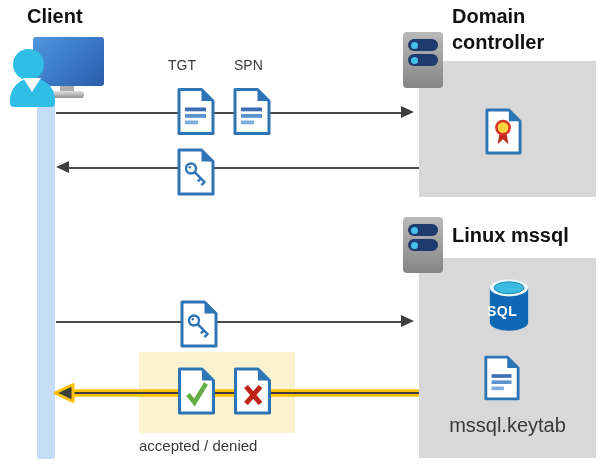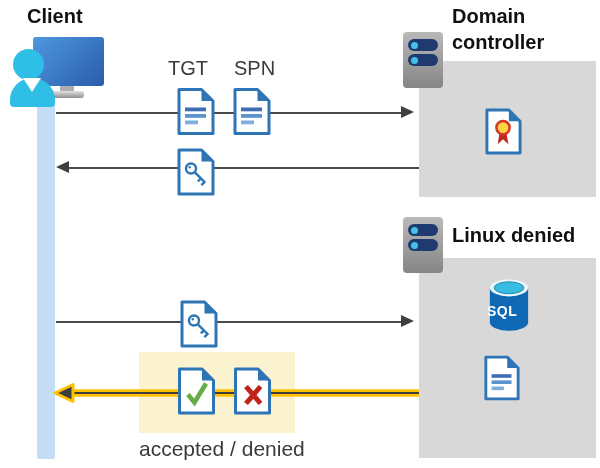--- a/index.html
+++ b/index.html
@@ -3,21 +3,21 @@
 <meta charset="utf-8">
 <style>
   html,body{margin:0;padding:0;background:#fff;}
   #canvas{
     position:relative;width:600px;height:468px;background:#ffffff;overflow:hidden;
     font-family:"Liberation Sans","DejaVu Sans",sans-serif;color:#1a1a1a;
   }
   .abs{position:absolute;}
   
   .h-bold{font-weight:bold;font-size:20px;line-height:26px;color:#111;}
-  .small-label{font-size:20px;color:#3a3a3a;}
+  .small-label{font-size:14px;color:#3a3a3a;}
   .caption{font-size:20px;color:#3a3a3a;}
   
   .monitor{left:33px;top:37px;width:71px;height:49px;border-radius:3px;
     background:linear-gradient(135deg,#4e97dd 0%,#3a77c4 55%,#2a5ca8 100%);z-index:3;}
   .monitor-neck{left:60px;top:84px;width:14px;height:9px;background:#aeaeae;z-index:2;}
   .monitor-base{left:50px;top:91px;width:34px;height:7px;border-radius:3px;
     background:linear-gradient(180deg,#e2e2e2,#8f8f8f);z-index:2;}
   .person-head{left:13px;top:49px;width:31px;height:31px;border-radius:50%;background:#2fbee5;z-index:4;}
   .person-body{left:10px;top:78px;width:45px;height:29px;background:#2fbee5;
     border-radius:22px 22px 4px 4px;z-index:4;}
@@ -42,21 +42,21 @@
     border-right:13px solid #3f3f3f;z-index:2;}
   
   .doc{z-index:5;}
   .doc svg{display:block;}
   .highlight-box{left:139px;top:352px;width:156px;height:81px;background:#fbf3cf;z-index:1;}
   .yellow-arrow{left:52px;top:380px;z-index:2;}
   .sql-icon{left:487px;top:277px;z-index:4;}
   .sql-text{left:487px;top:303px;width:44px;text-align:left;font-size:14px;font-weight:bold;
     color:#ffffff;z-index:5;letter-spacing:0.5px;}
   .keytab-label{left:419px;top:414px;width:177px;text-align:center;z-index:4;}
-  .result-label{left:139px;top:437px;font-size:21px;color:#3a3a3a;z-index:4;}
+  .result-label{left:139px;top:437px;font-size:15px;color:#3a3a3a;z-index:4;}
 </style>
 </head>
 <body>
 
 <div id="canvas">
 
   <div class="abs h-bold" style="left:27px;top:3px;">Client</div>
   <div class="abs timeline"></div>
   <div class="abs monitor"></div>
   <div class="abs monitor-neck"></div>
@@ -123,40 +123,41 @@
 
   <div class="abs panel linux-panel"></div>
   <div class="abs server-icon" style="left:403px;top:217px;">
     <div class="server-slot">
         <span class="server-dot"></span>
       </div>
     <div class="server-slot">
         <span class="server-dot"></span>
       </div>
   </div>
-  <div class="abs h-bold" style="left:452px;top:222px;white-space:nowrap;">Linux denied</div>
+  <div class="abs h-bold" style="left:452px;top:222px;white-space:nowrap;">Linux mssql</div>
 
   <div class="abs sql-icon">
     <svg width="44" height="56" viewBox="0 0 46 58">
       <path d="M3 11 v36 a20 9 0 0 0 40 0 v-36 z" fill="#0E68B3"></path>
       <ellipse cx="23" cy="11" rx="20" ry="9" fill="#E9F7FB"></ellipse>
       <ellipse cx="23" cy="11" rx="15.5" ry="6.2" fill="#3ABCE2" stroke="#1387AE" stroke-width="1"></ellipse>
     </svg>
   </div>
   <div class="abs sql-text">SQL</div>
 
   <div class="abs doc" style="left:483px;top:353px;">
     <svg width="38" height="50" viewBox="0 0 40 50">
       <path d="M3 3 H25.5 L37 14.5 V47 H3 Z" fill="#ffffff" stroke="#2E75B6" stroke-width="3" stroke-linejoin="round"></path>
       <path d="M25.5 3 L25.5 14.5 L37 14.5 Z" fill="#2E75B6"></path>
       <rect x="9" y="21" width="21" height="3.8" fill="#3E6DB5"></rect>
       <rect x="9" y="27.5" width="21" height="3.8" fill="#5B93CE"></rect>
       <rect x="9" y="34" width="13" height="3.8" fill="#7FAEDC"></rect>
     </svg>
   </div>
+  <div class="abs caption keytab-label">mssql.keytab</div>
 
   <div class="abs hline" style="left:56px;top:321px;width:346px;"></div>
   <div class="abs ah-right" style="left:401px;top:315px;"></div>
   <div class="abs doc" style="left:178px;top:299px;">
     <svg width="42" height="50" viewBox="0 0 40 50">
       <path d="M3 3 H25.5 L37 14.5 V47 H3 Z" fill="#ffffff" stroke="#2E75B6" stroke-width="3" stroke-linejoin="round"></path>
       <path d="M25.5 3 L25.5 14.5 L37 14.5 Z" fill="#2E75B6"></path>
       <circle cx="15" cy="21.5" r="5" fill="none" stroke="#2E75B6" stroke-width="2.4"></circle>
       <circle cx="13.8" cy="20.3" r="1.2" fill="#2E75B6"></circle>
       <path d="M18.6 25.1 L28.5 35 L25.4 38.1 M24.9 31.4 L21.9 34.4" fill="none" stroke="#2E75B6" stroke-width="2.4"></path>

